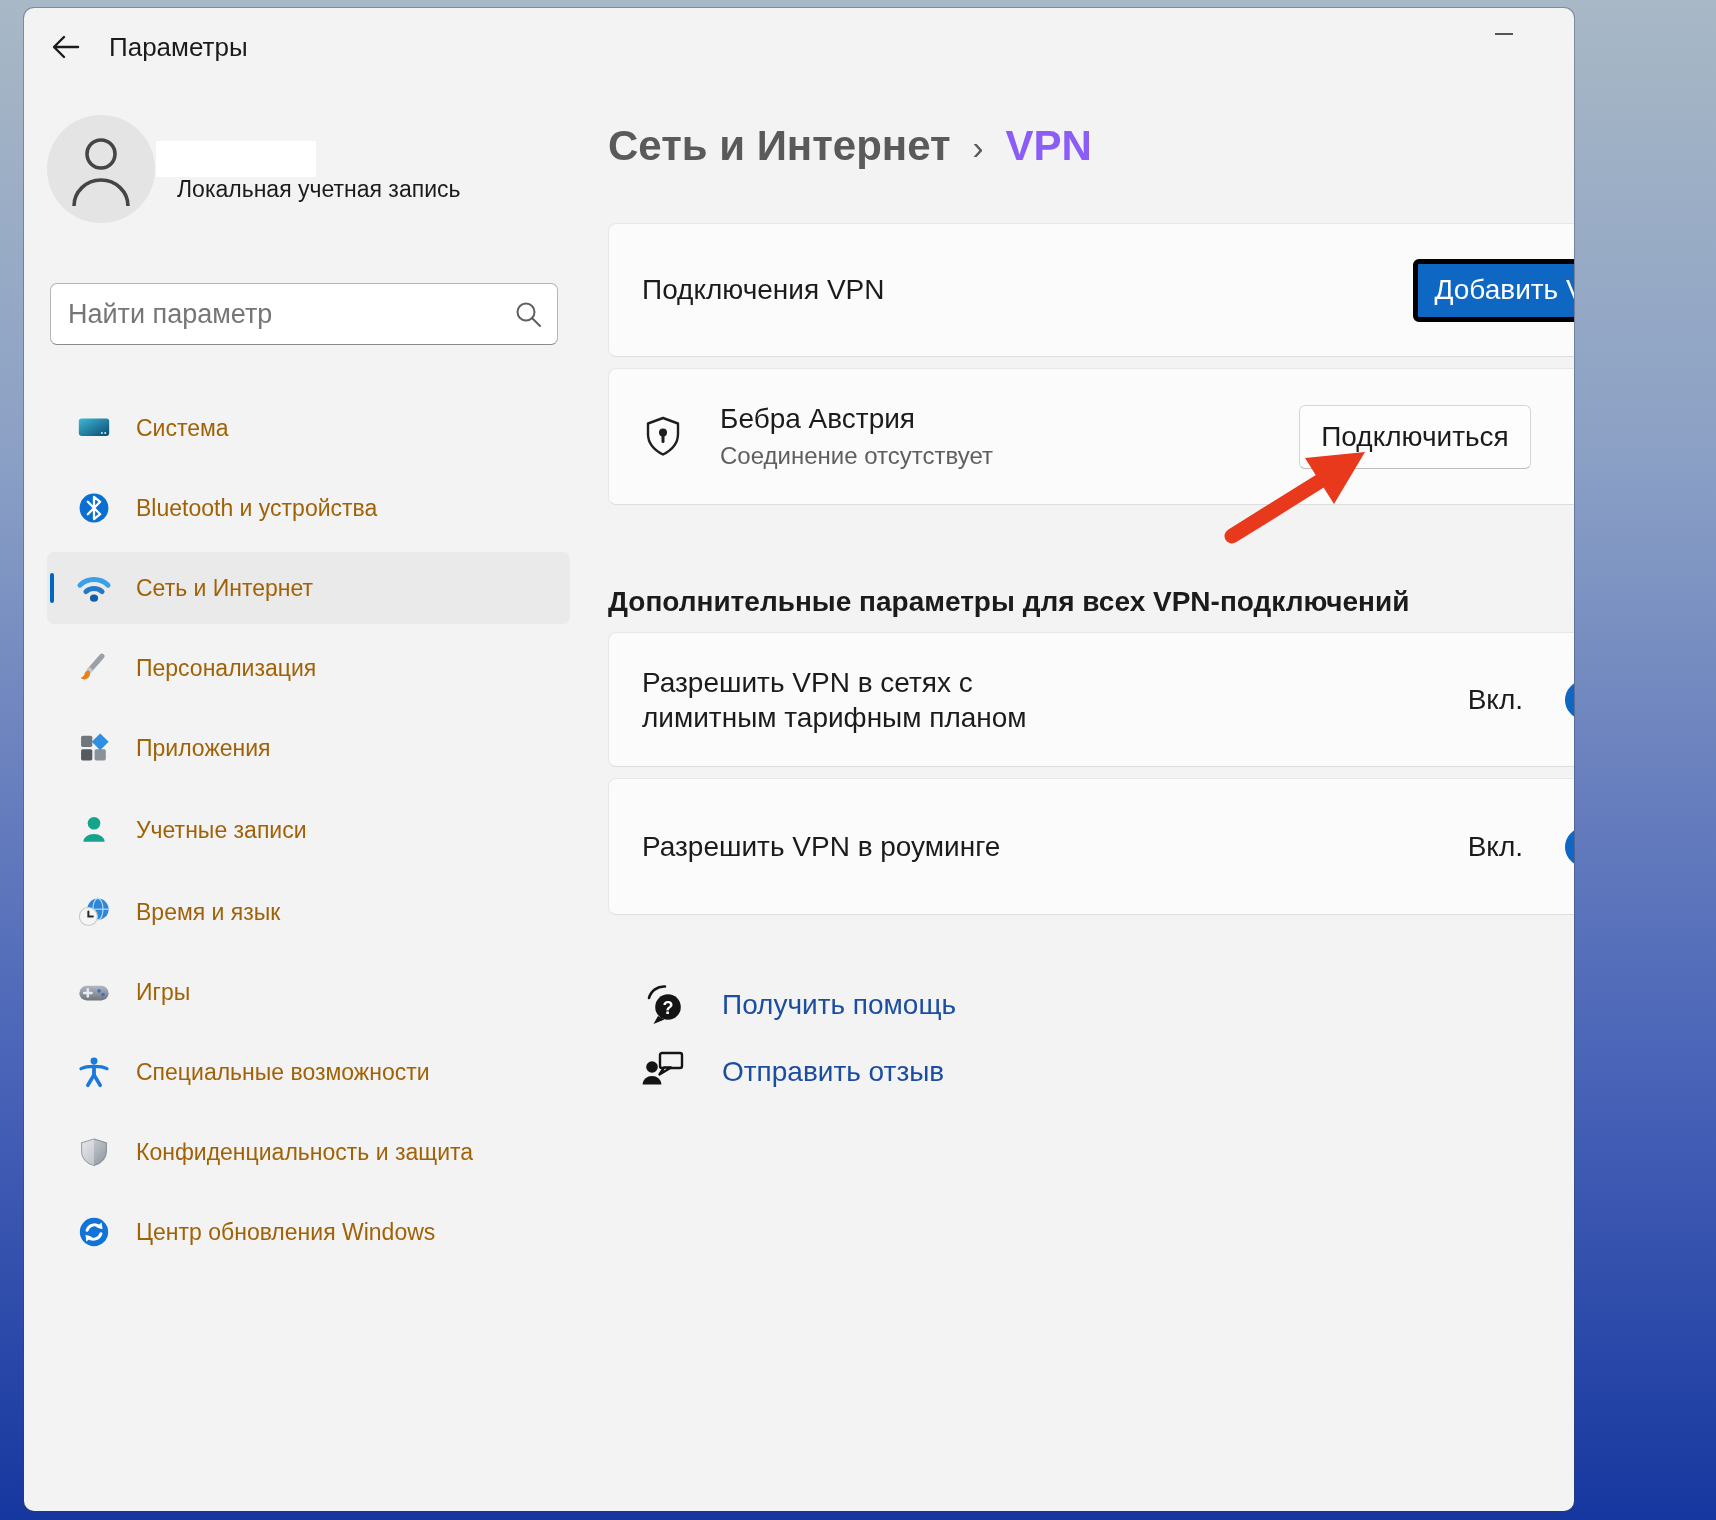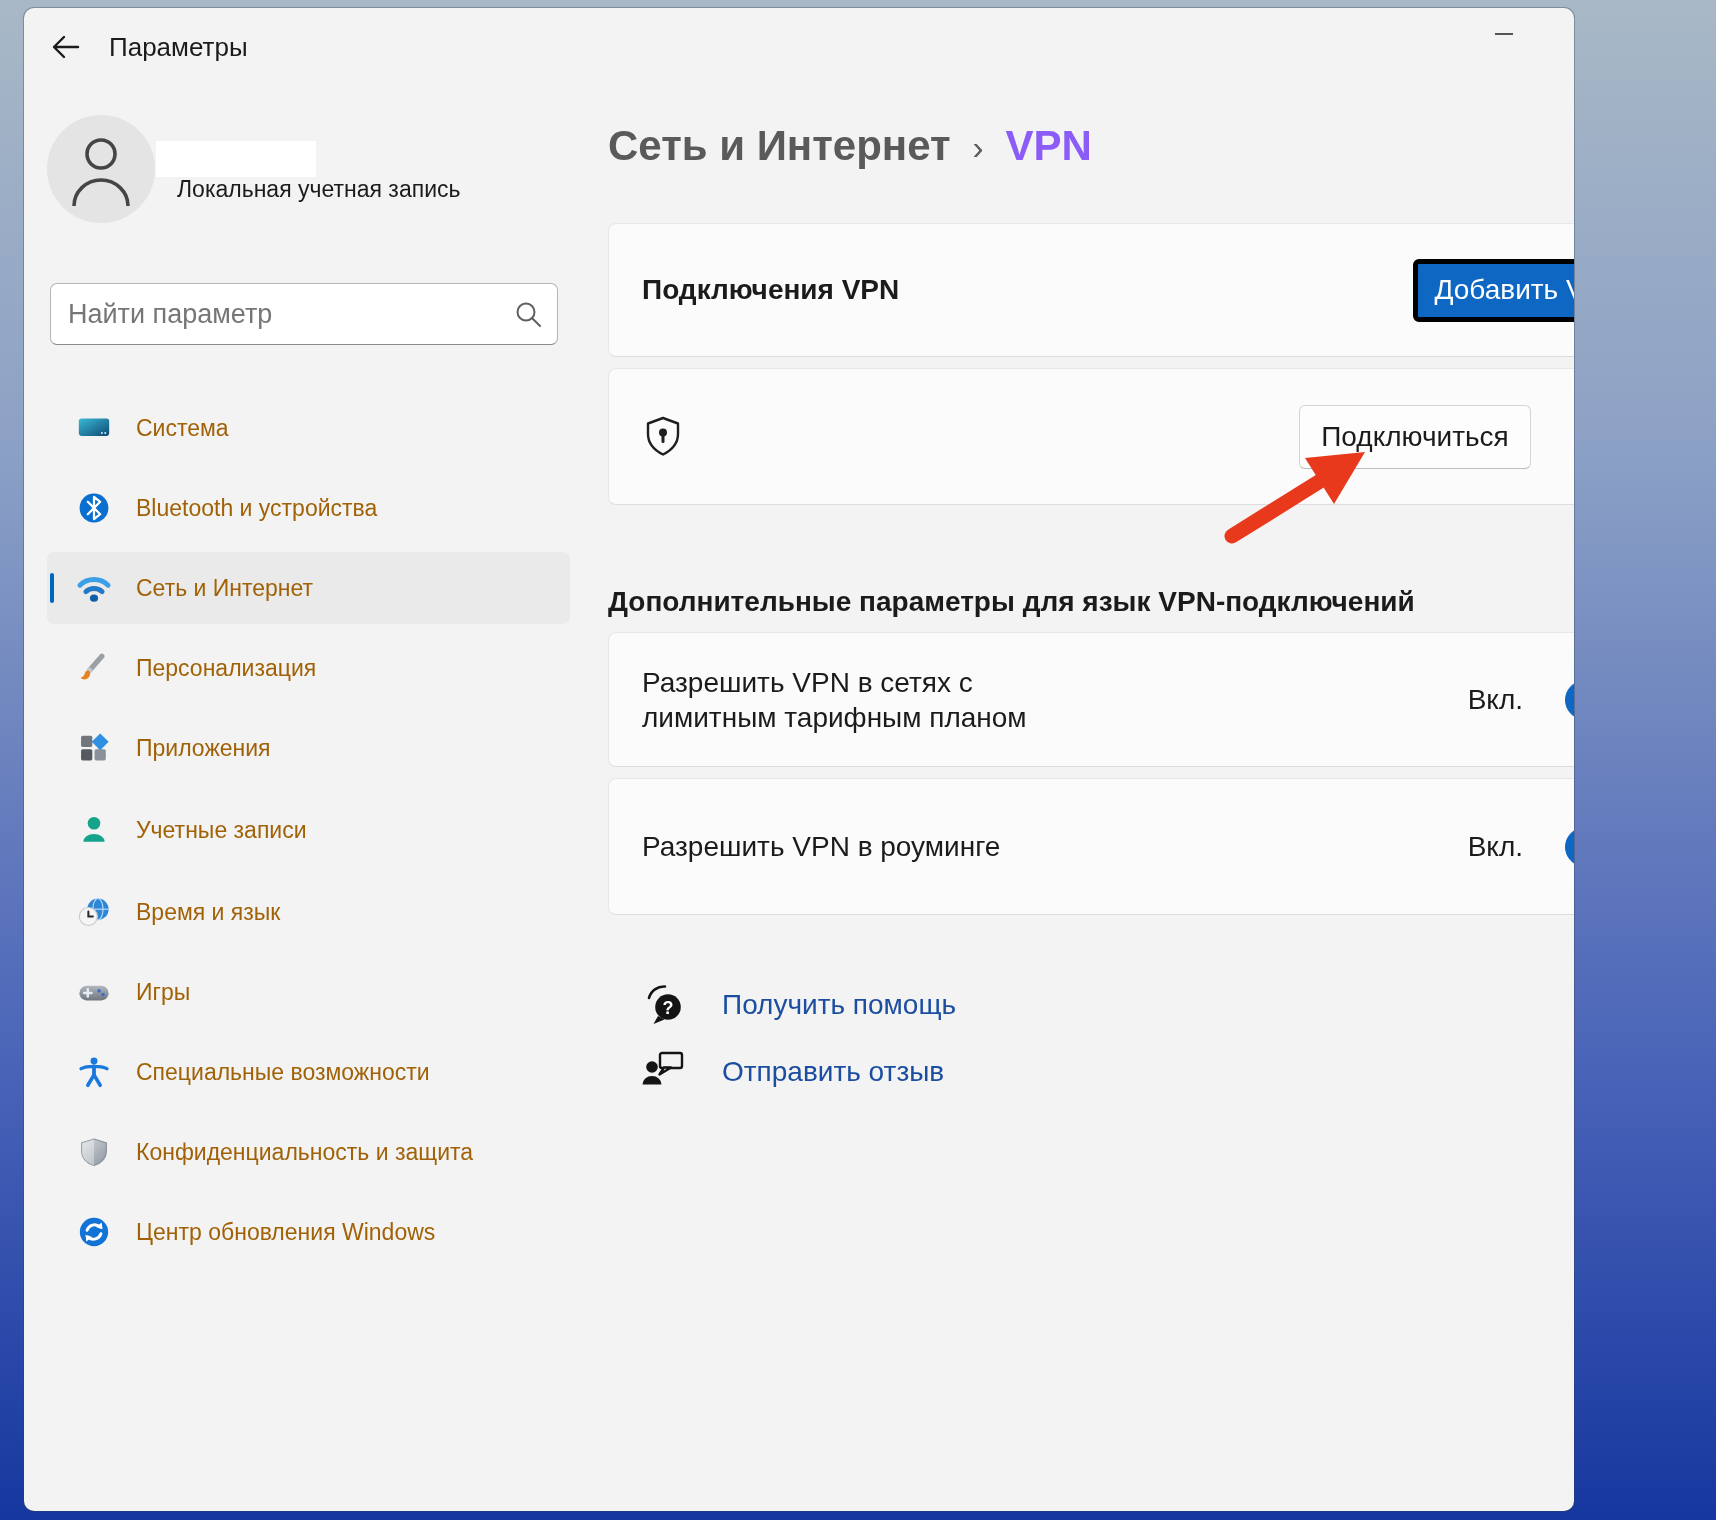--- a/index.html
+++ b/index.html
@@ -47,21 +47,21 @@
   
   .breadcrumb { position:absolute; left:584px; top:98px; height:80px;
     display:flex; align-items:center; gap:22px; }
   .crumb-parent { font-size:42px; font-weight:600; color:#5a5a5a; cursor:pointer; }
   .crumb-sep { font-size:33px; color:#5a5a5a; padding-top:4px; }
   .crumb-current { font-size:42px; font-weight:700; color:#8b5cf6; }
   .card { position:absolute; left:584px; width:1069px; background:#fbfbfb;
     border:1px solid #e7e7e7; border-bottom-color:#dddddd; border-radius:8px;
     display:flex; align-items:center; }
   .card-vpn-connections { top:215px; height:134px; padding:0 31px 0 33px; }
-  .card-label { font-size:28px; color:#1b1b1b;font-weight:bold; }
+  .card-label { font-size:28px; color:#1b1b1b; }
   .btn-primary { margin-left:auto; width:232px; height:63px; background:#0e67c2;
     border:5px solid #000000; border-radius:6px; color:#ffffff; font-family:inherit;
     font-size:28px; display:flex; align-items:center; justify-content:center; cursor:pointer; }
   .card-connection { top:360px; height:137px; padding:0 40px 0 34px; gap:37px; }
   .conn-text { display:flex; flex-direction:column; gap:7px; }
   .conn-name { font-size:28px; color:#1b1b1b; }
   .conn-status { font-size:24px; color:#5f5f5f; }
   .btn-secondary { margin-left:auto; width:232px; height:64px; background:#fdfdfd;
     border:1px solid #d5d5d5; border-bottom-color:#bdbdbd; border-radius:6px;
     font-family:inherit; font-size:28px; color:#1b1b1b;
@@ -259,29 +259,33 @@
     <span class="card-label">Подключения VPN</span>
     <div class="btn-primary">Добавить VPN</div>
   </div>
 
   <div class="card card-connection">
     <svg width="40" height="44" viewBox="0 0 40 44">
       <path d="M20 3 L35 8.5 V19 C35 27.5 29 35 20 39.5 C11 35 5 27.5 5 19 V8.5 Z" stroke="#1f1f1f" stroke-width="2.4" fill="none" stroke-linejoin="round"></path>
       <circle cx="20" cy="17.5" r="4" fill="#1f1f1f"></circle>
       <rect x="18.5" y="19.5" width="3" height="8.5" rx="1.5" fill="#1f1f1f"></rect>
     </svg>
+    <div class="conn-text">
+      <span class="conn-name">Бебра Австрия</span>
+      <span class="conn-status">Соединение отсутствует</span>
+    </div>
     <div class="btn-secondary">Подключиться</div>
     <div class="chevron-btn">
       <svg width="32" height="22" viewBox="0 0 32 22">
         <path d="M6 6 L16 16 L26 6" stroke="#1b1b1b" stroke-width="2" fill="none" stroke-linecap="round" stroke-linejoin="round"></path>
       </svg>
     </div>
   </div>
 
-  <div class="section-heading">Дополнительные параметры для язык VPN-подключений</div>
+  <div class="section-heading">Дополнительные параметры для всех VPN-подключений</div>
 
   <div class="card card-toggle1">
     <span class="toggle-label">Разрешить VPN в сетях с лимитным тарифным планом</span>
     <span class="state-label">Вкл.</span>
     <div class="toggle">
         <div class="knob"></div>
       </div>
   </div>
 
   <div class="card card-toggle2">

